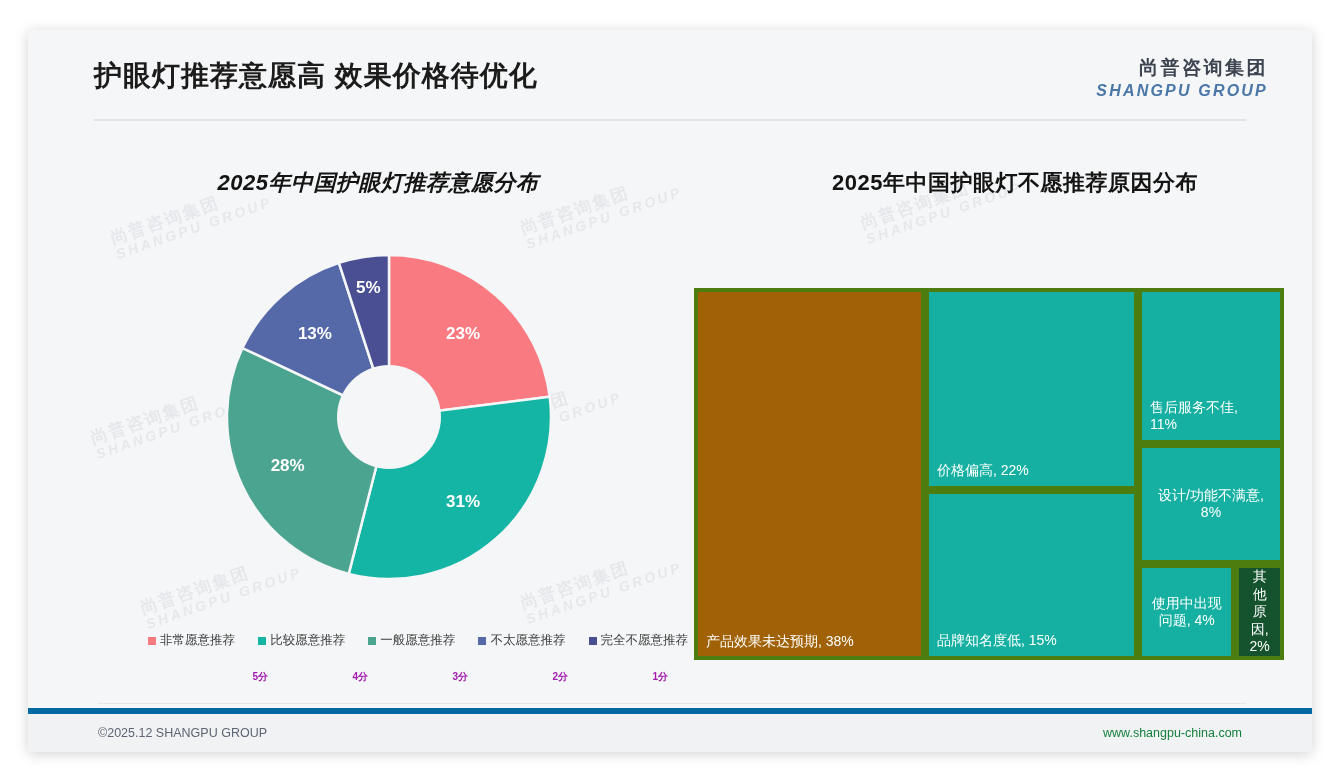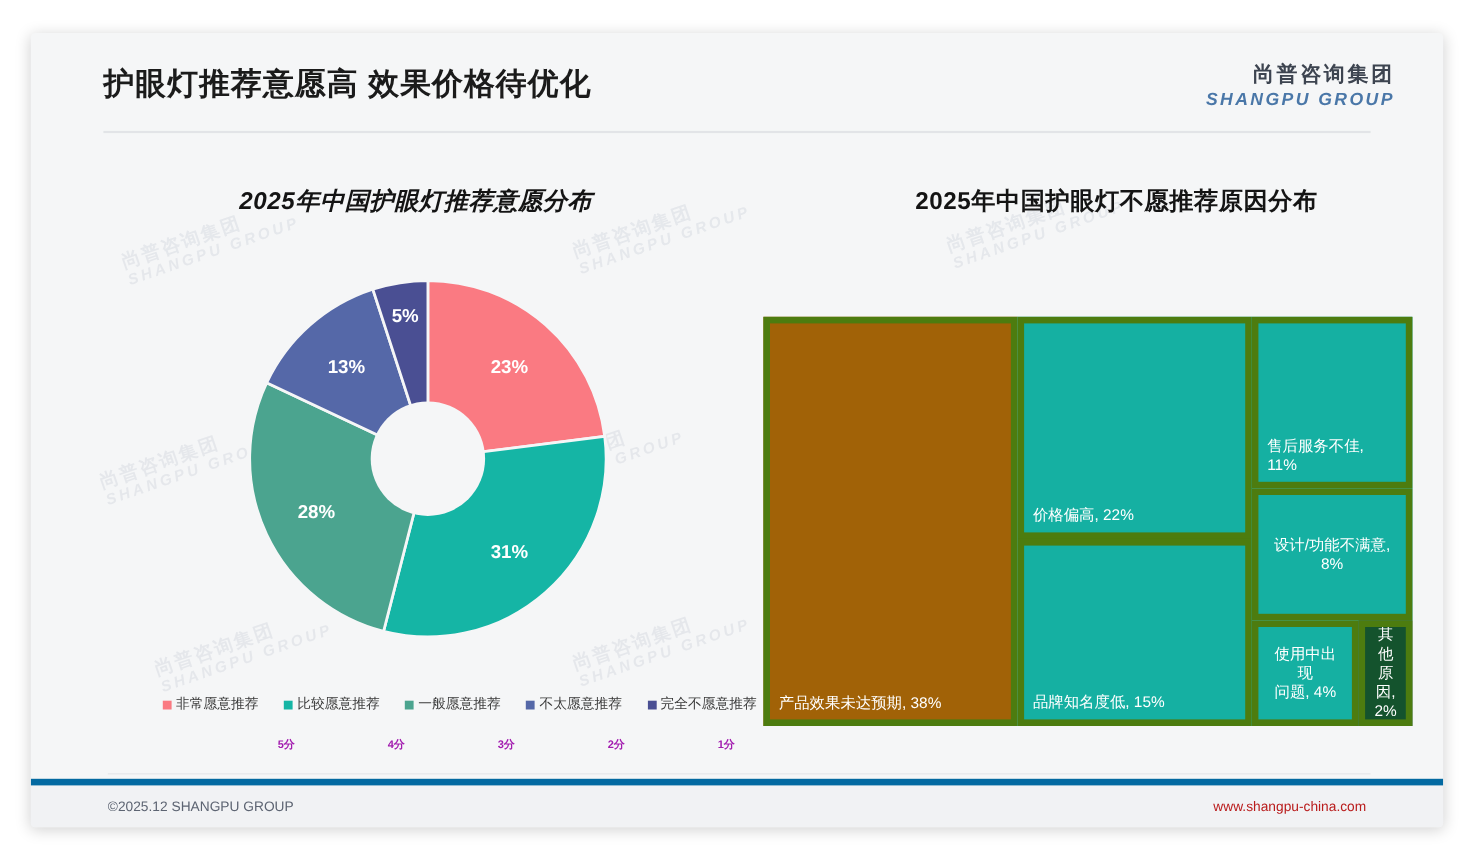--- a/index.html
+++ b/index.html
@@ -160,21 +160,21 @@
     position: absolute;
     left: 666px;
     top: 258px;
     width: 590px;
     height: 372px;
     z-index: 4;
   }
   .tm-cell {
     position: absolute;
     box-sizing: border-box;
-    border: 6px solid #4d7c0f;
+    border: 4px solid #4d7c0f;
     display: flex;
     align-items: flex-end;
     justify-content: flex-start;
     overflow: hidden;
   }
   .tm-label {
     color: #ffffff;
     font-size: 14px;
     padding: 6px 8px;
     line-height: 1.25;
@@ -216,21 +216,21 @@
     left: 70px;
     top: 12px;
     font-size: 12.5px;
     color: #5d6472;
   }
   #footer-right {
     position: absolute;
     right: 70px;
     top: 12px;
     font-size: 12.5px;
-    color: #b91c1c;
+    color: #15803d;
   }
 </style>
 </head>
 <body>
 
 <div id="page">
   <div id="card">
 
     <div class="wm-layer">
       <div class="wm" style="left:80px;  top:200px;">

